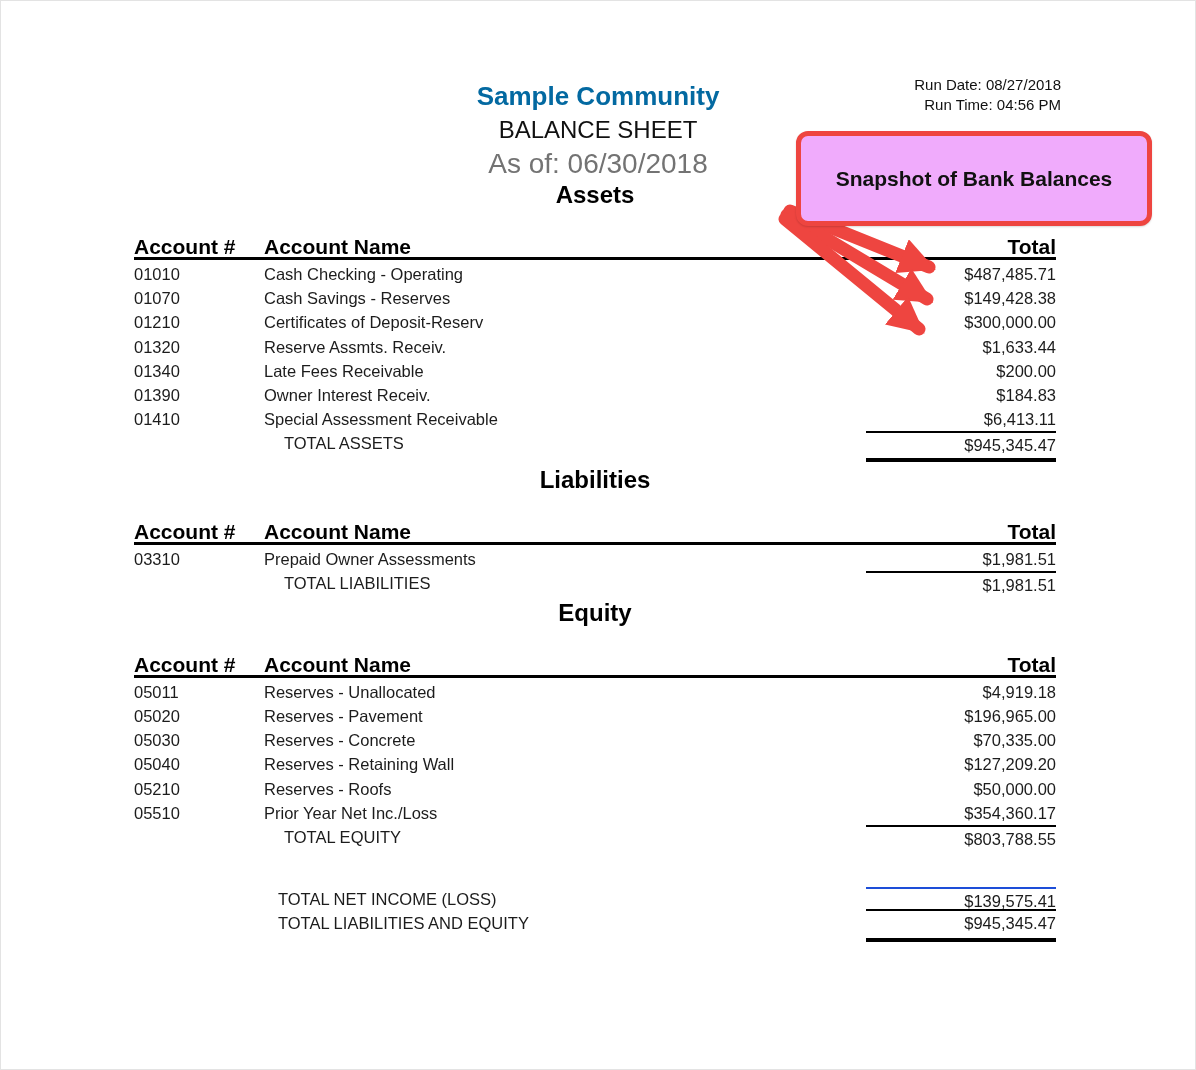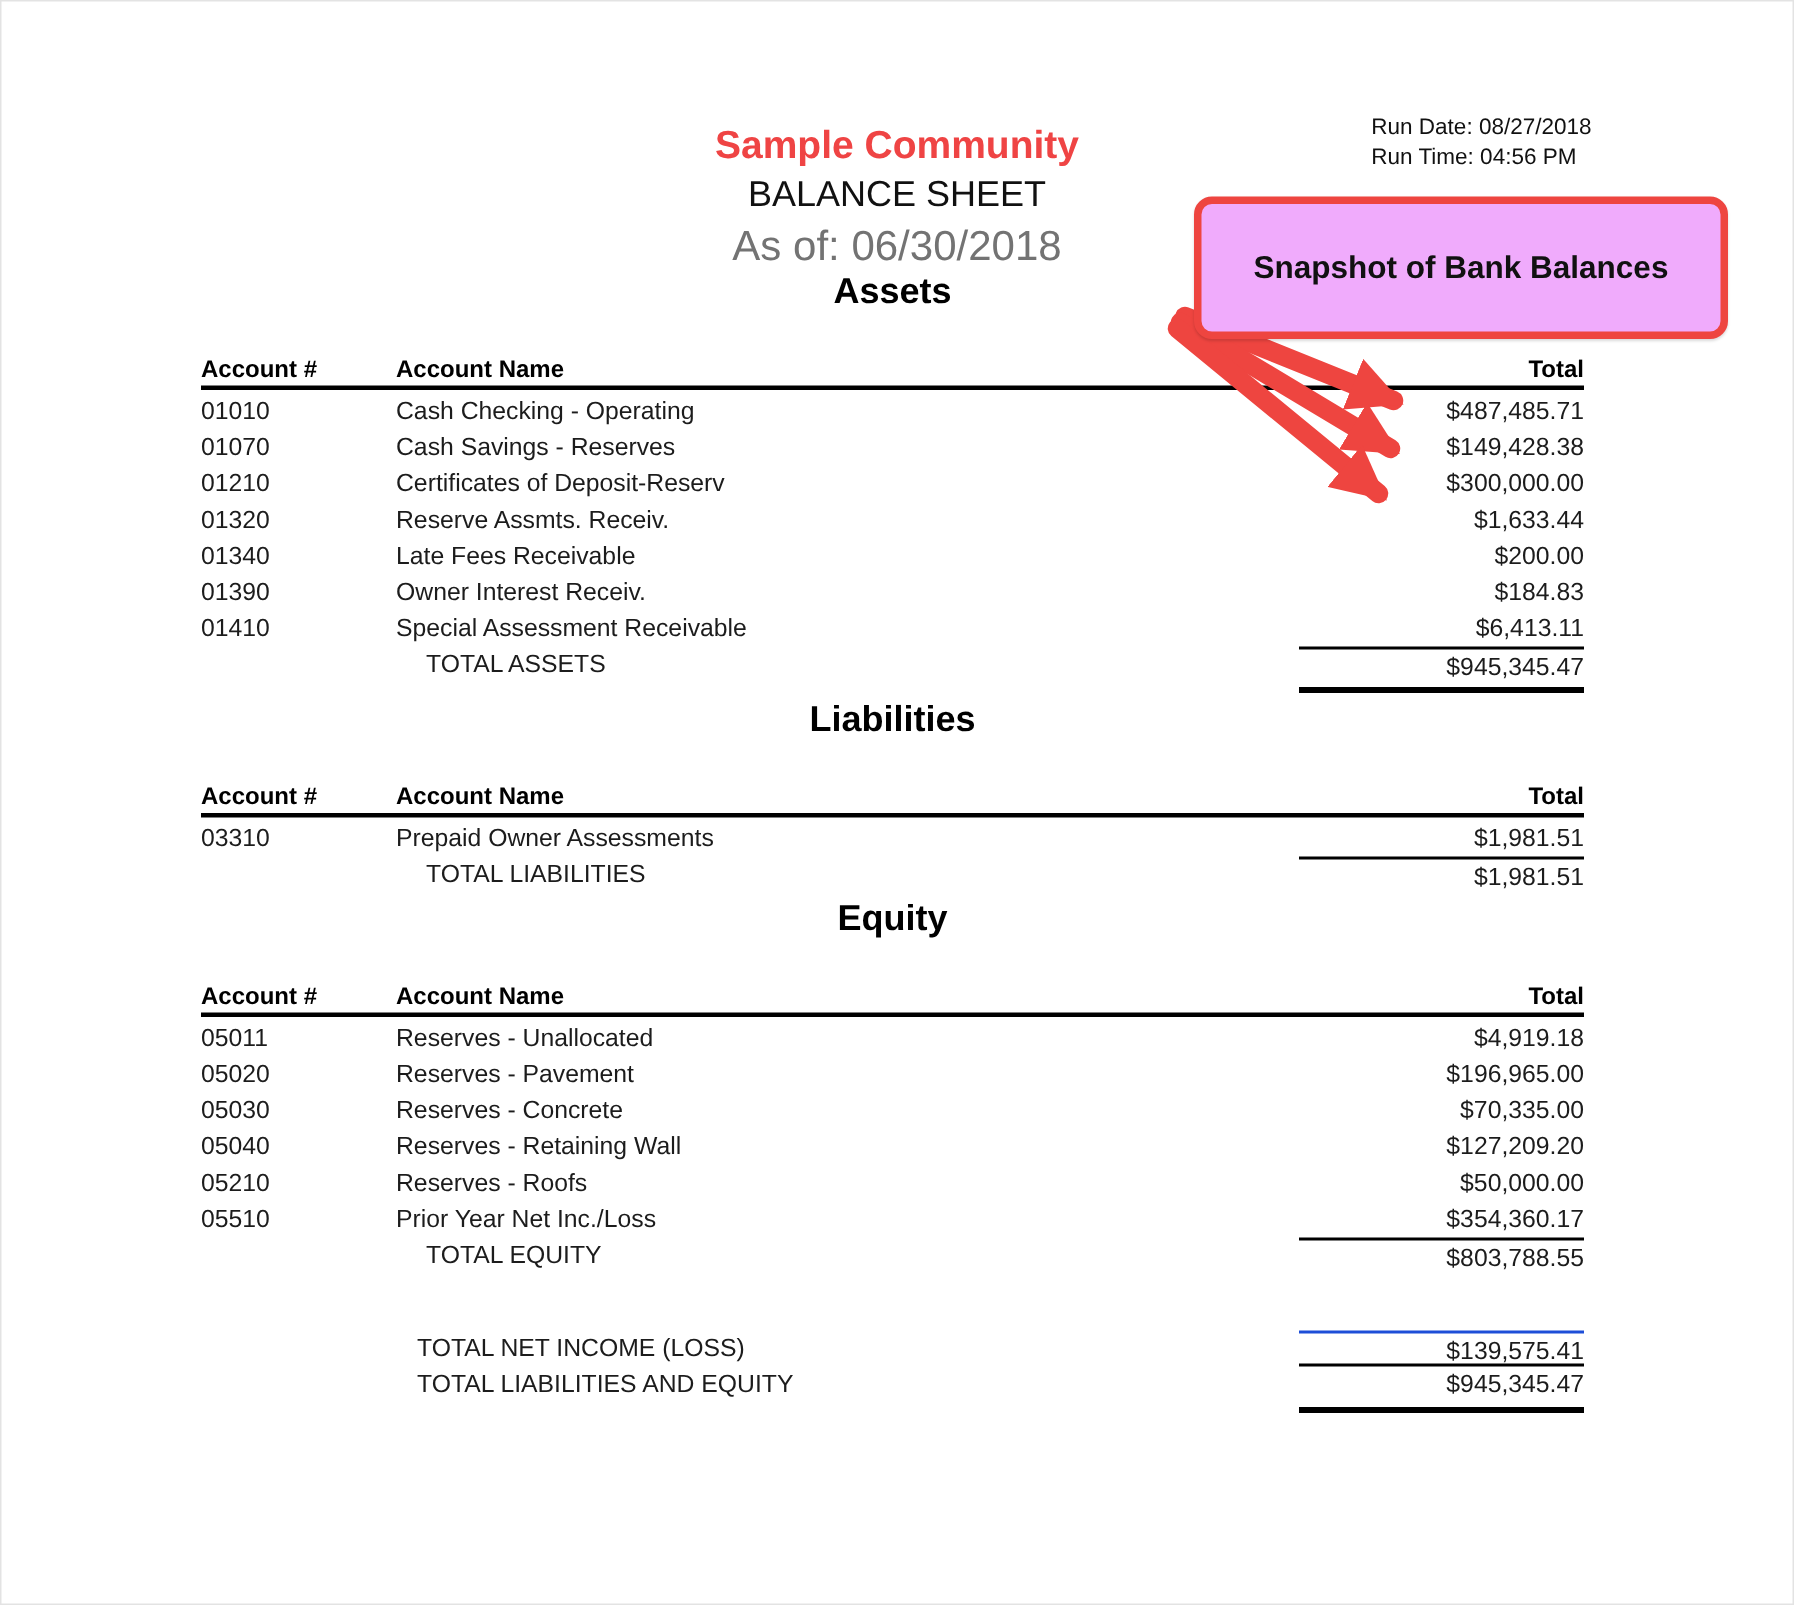--- a/index.html
+++ b/index.html
@@ -9,37 +9,37 @@
     width:1196px; height:1070px;
     background:#ffffff;
     font-family:"Liberation Sans", sans-serif;
     color:#1c1c1c;
     overflow:hidden;
     border:1px solid #e3e3e3;
   }
   
   .run-info {
     position:absolute; top:74px; right:134px;
-    text-align:left; font-size:15px; line-height:20px; color:#111;
+    text-align:right; font-size:15px; line-height:20px; color:#111;
   }
   .title-block { padding-top:78px; text-align:center; }
-  .company   { font-size:26px; font-weight:bold; line-height:34px; color:#ef4444; }
+  .company   { font-size:26px; font-weight:bold; line-height:34px; color:#0369a1; }
   .report    { font-size:24px; line-height:34px; color:#111; }
   .as-of     { font-size:28px; line-height:34px; color:#737373; }
 
   
   .content { margin:0 139px 0 133px; }
   .section-heading {
     text-align:center; font-size:24px; font-weight:bold;
     line-height:28px; margin-top:4px; color:#000;
   }
   .tbl { margin-top:24px; }
   .row { display:flex; height:24.2px; line-height:24.2px; font-size:16.5px; }
   .thead {
-    font-size:16px; font-weight:bold; height:27px; line-height:27px;
+    font-size:21px; font-weight:bold; height:27px; line-height:27px;
     border-bottom:3px solid #000; color:#000;
   }
   .c-acct  { width:130px; }
   .c-name  { flex:1; }
   .c-total { width:190px; text-align:right; }
   .row.first { margin-top:2px; }
   .total-row .c-name { padding-left:20px; }
   .total-row .c-total { border-top:2px solid #000; }
   .double-rule {
     margin-left:auto; width:190px; height:2px;

